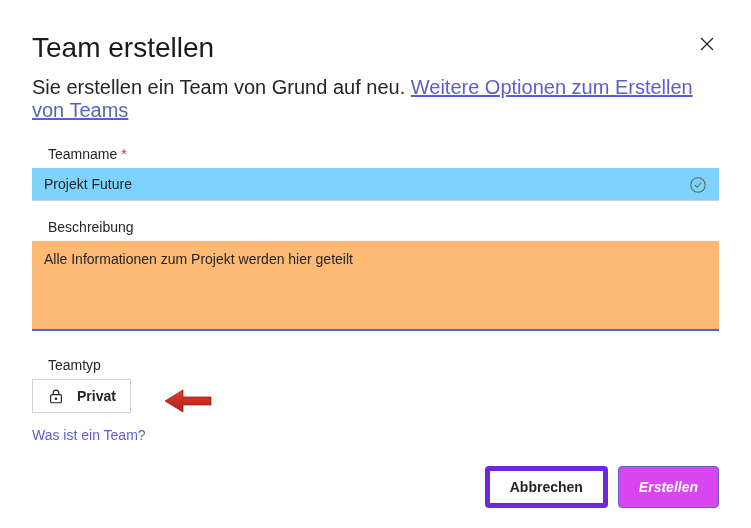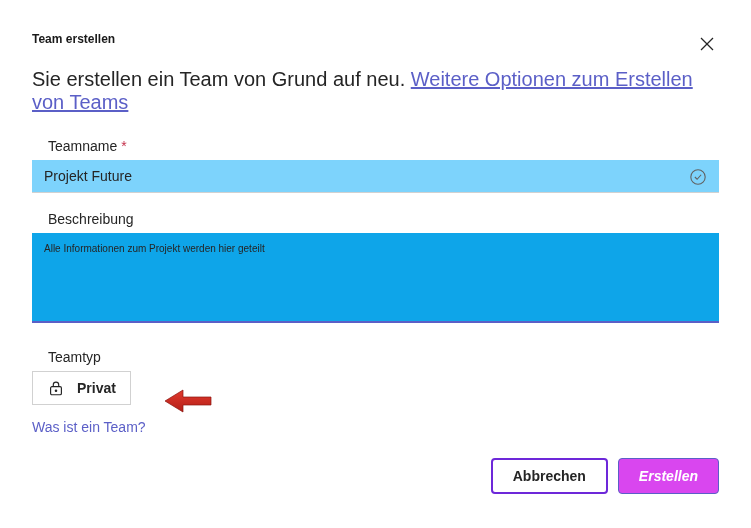--- a/index.html
+++ b/index.html
@@ -19,22 +19,22 @@
       padding: 32px 32px 24px 32px;
       position: relative;
     }
     .header {
       display: flex;
       justify-content: space-between;
       align-items: flex-start;
       margin-bottom: 12px;
     }
     .title {
-      font-size: 12px;
-      font-weight: 700;
+      font-size: 28px;
+      font-weight: 400;
       color: #1a1a1a;
     }
     .close-btn {
       background: none;
       border: none;
       cursor: pointer;
       padding: 4px;
       width: 24px;
       height: 24px;
       display: flex;
@@ -84,24 +84,24 @@
       position: absolute;
       right: 12px;
       top: 50%;
       transform: translateY(-50%);
       width: 18px;
       height: 18px;
     }
     .textarea-input {
       width: 100%;
       padding: 10px 12px;
-      font-size: 10px;
-      font-family: inherit;
-      color: #252525;
-      background: #0ea5e9;
+      font-size: 14px;
+      font-family: inherit;
+      color: #252525;
+      background: #fdba74;
       border: none;
       border-bottom: 2px solid #5b5fc7;
       outline: none;
       resize: none;
       height: 90px;
     }
     .teamtype-section {
       margin-top: 22px;
     }
     .teamtype-btn {
@@ -148,21 +148,21 @@
       padding: 8px 20px;
       font-size: 14px;
       font-weight: 600;
       font-family: inherit;
       border-radius: 4px;
       cursor: pointer;
     }
     .btn-secondary {
       background: #fff;
       color: #252525;
-      border: 2px solid #6d28d9;
+      border: 5px solid #6d28d9;
     }
     .btn-primary {
       background: #d946ef;
       color: #fff;
       border: 1px solid #5b5fc7;
       font-style: italic;
     }
   </style>
 </head>
 <body>

